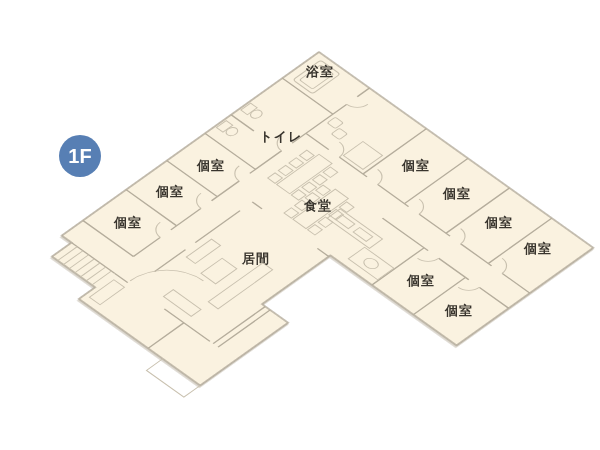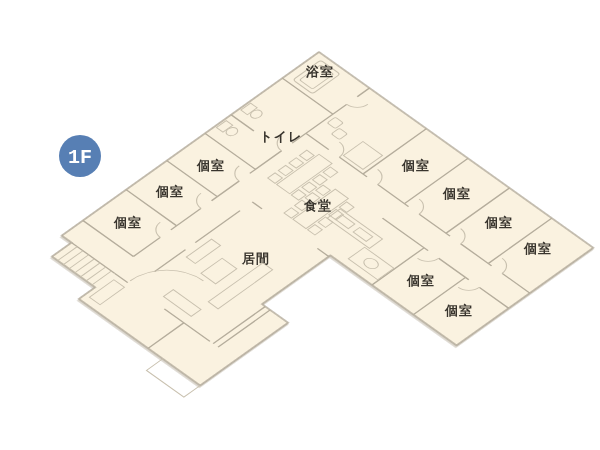--- a/index.html
+++ b/index.html
@@ -1,17 +1,17 @@
 <!DOCTYPE html>
 <html><head>
 <meta charset="utf-8">
 <style>
   html,body{margin:0;padding:0;background:#ffffff;}
   .stage{position:relative;width:600px;height:450px;background:#ffffff;overflow:hidden;
-         font-family:Liberation Mono, monospace;}
+         font-family:Liberation Sans, sans-serif;}
   svg{display:block;}
   .outline{filter:drop-shadow(1px 2px 0px rgba(170,160,140,0.45));}
   .walls{fill:none;stroke-width:1.4;stroke-linecap:butt;}
   .detail{fill:none;stroke-width:1;stroke-linecap:butt;}
   .room-label{font-size:13px;font-weight:600;letter-spacing:1px;text-anchor:middle;}
   .badge-label{font-size:20px;font-weight:bold;text-anchor:middle;}
 </style>
 </head>
 <body>
 

